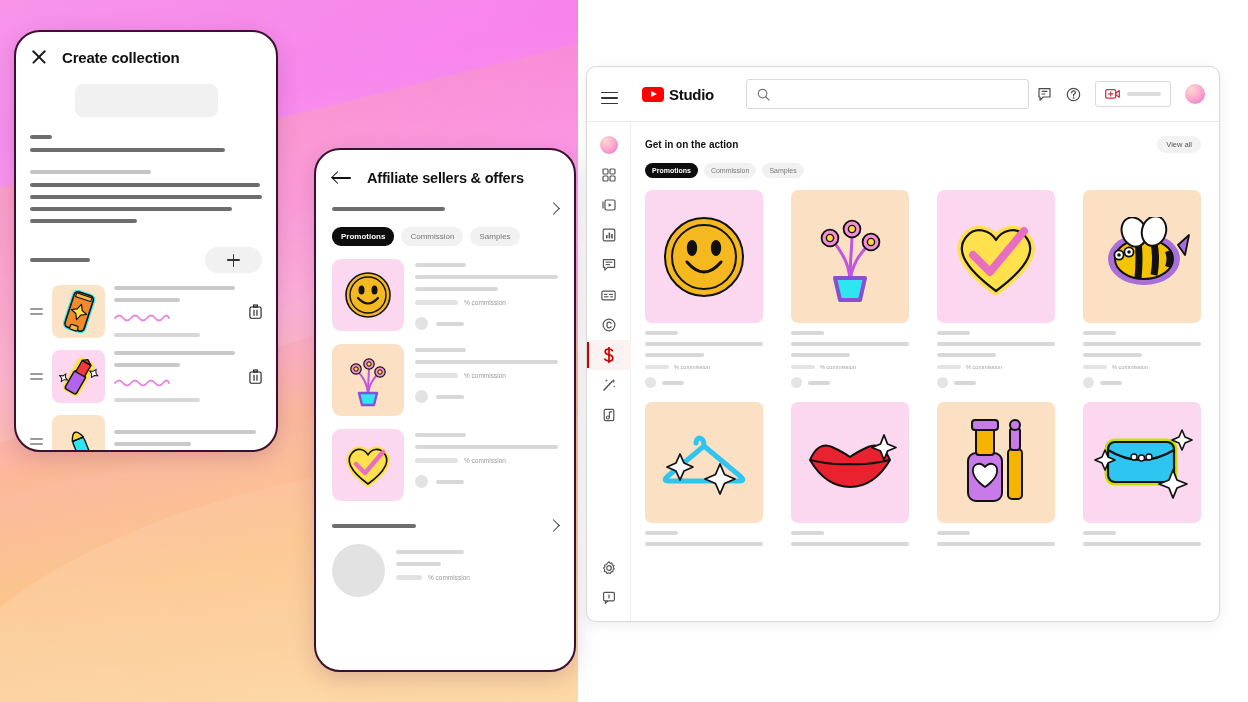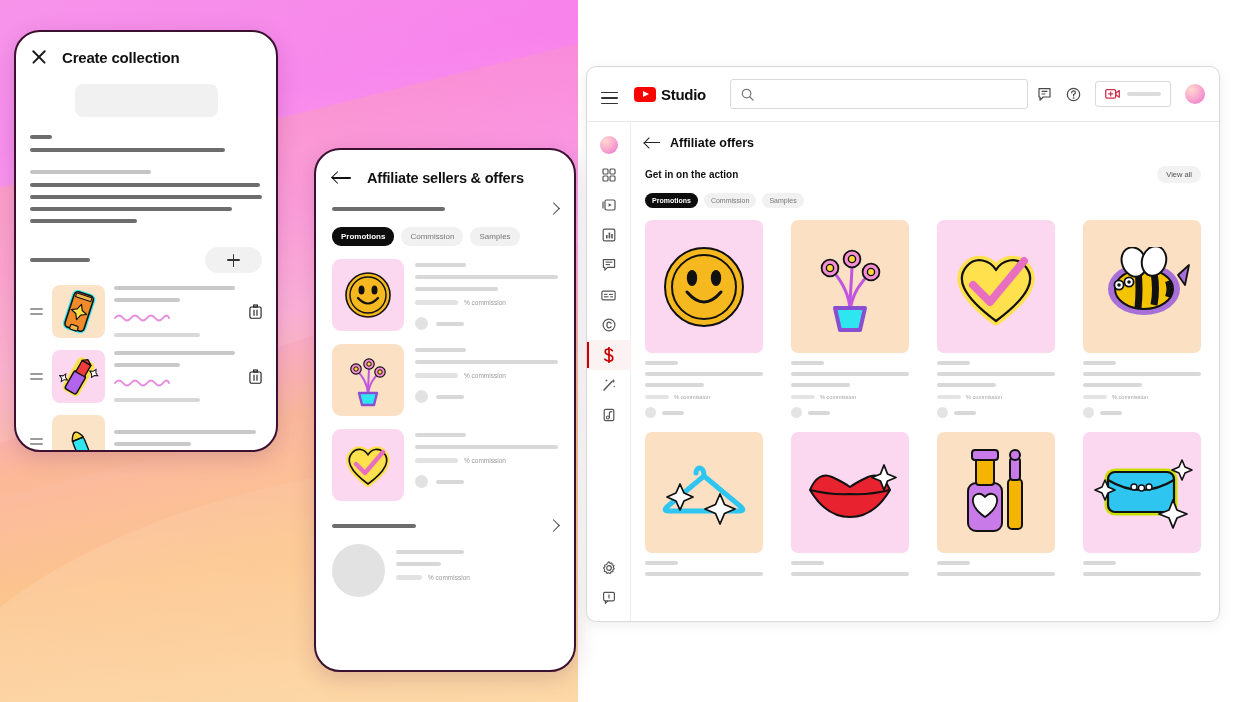--- a/index.html
+++ b/index.html
@@ -133,21 +133,21 @@
   .foot-avatar { width:53px; height:53px; border-radius:50%; background:#e2e2e2; flex:0 0 auto; }
   .foot-meta { padding-top:6px; flex:1 1 auto; }
   .foot-meta .bar-lite { margin-bottom:8px; }
 
   
   .studio {
     position:absolute; left:586px; top:66px; width:634px; height:556px;
     background:#fff; border:1px solid #d9d9d9; border-radius:10px; overflow:hidden;
     box-shadow:0 3px 14px rgba(0,0,0,0.07);
   }
-  .studio-top { height:55px; display:flex; align-items:center; gap:0;
+  .studio-top { height:55px; display:flex; align-items:center; gap:8px;
                 border-bottom:1px solid #e8e8e8; padding: 0 14px; }
   .icon-burger { width:17px; height:13px; flex:0 0 auto; cursor:pointer; margin-right:16px; }
   .icon-burger i { display:block; height:1.6px; background:#333; border-radius:2px; margin:4px 0; }
 
   .brand { display:flex; align-items:center; gap:5px; flex:0 0 auto; margin-right:24px; }
   .yt-mark { width:22px; height:15px; background:#f00; border-radius:4px;
              display:flex; align-items:center; justify-content:center; }
   .yt-mark .tri { width:0; height:0; border-left:6px solid #fff;
                   border-top:3.5px solid transparent; border-bottom:3.5px solid transparent;
                   margin-left:1.5px; }
@@ -603,24 +603,20 @@
           <svg width="14" height="14" viewBox="0 0 14 14">
             <rect x="1.6" y="1.4" width="10.8" height="8.4" rx="1.2" fill="none" stroke="#555" stroke-width="1.2"></rect>
             <path d="M3.4 9.8 V12.4 L6 9.8" fill="none" stroke="#555" stroke-width="1.2" stroke-linejoin="round"></path>
             <line x1="7" y1="3.4" x2="7" y2="7.6" stroke="#555" stroke-width="1.2"></line>
           </svg>
         </div>
       </div>
 
       <div class="content">
 
-        <div class="content-head">
-          <span class="c-back"></span>
-          <span class="c-title">Affiliate offers</span>
-        </div>
 
         <div class="section-head">
           <span class="section-title">Get in on the action</span>
           <button class="btn-viewall">View all</button>
         </div>
 
         <div class="s-chips">
           <span class="s-chip on">Promotions</span>
           <span class="s-chip">Commission</span>
           <span class="s-chip">Samples</span>

